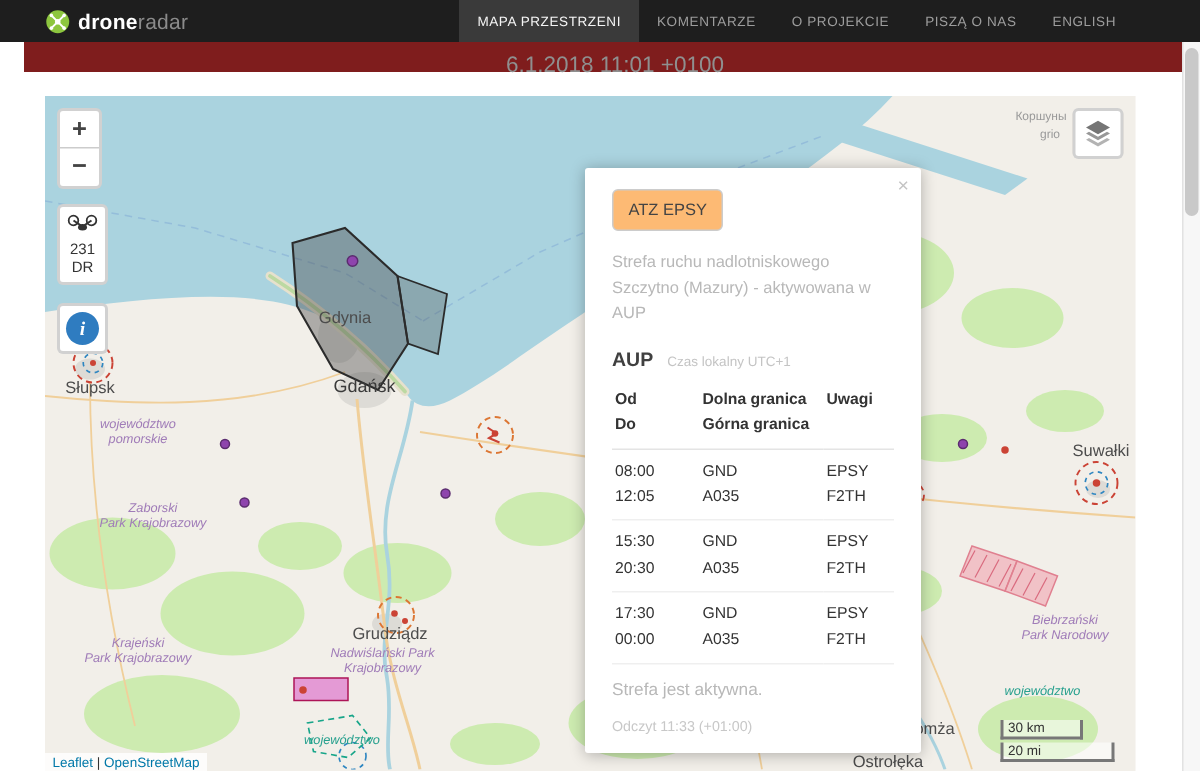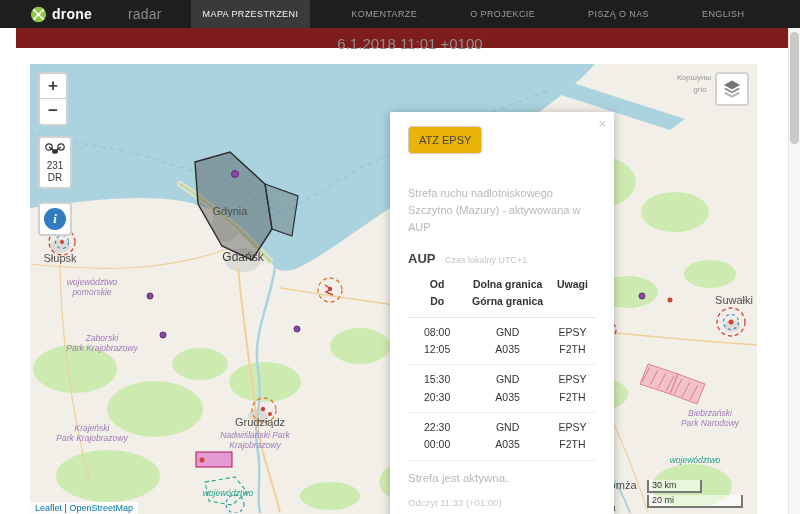--- a/index.html
+++ b/index.html
@@ -6,24 +6,24 @@
   html,body { width:800px; height:514px; overflow:hidden; background:#fff;
               font-family:"Liberation Sans", sans-serif; }
   #app { position:relative; width:800px; height:514px; overflow:hidden; background:#fff; }
 
   
   .navbar { position:absolute; top:0; left:0; width:800px; height:28px; background:#1e1e1e;
             display:flex; align-items:stretch; padding-left:30px; padding-right:44px; z-index:30; }
   .brand { display:flex; align-items:center; gap:5px; cursor:pointer; }
   .brand-icon { width:17px; height:17px; display:block; }
   .brand-text { font-size:14px; font-weight:bold; color:#fff; letter-spacing:.2px; }
-  .brand-text .light { color:#8b8b8b; font-weight:normal;padding-left:36px; }
+  .brand-text .light { color:#8b8b8b; font-weight:normal; }
   .nav-items { display:flex; margin-left:auto; }
   .nav-item { font-size:9px; letter-spacing:.4px; color:#9d9d9d; line-height:28px;
-              padding:0 12px; text-decoration:none; cursor:pointer; white-space:nowrap;margin-left:29px; }
+              padding:0 12px; text-decoration:none; cursor:pointer; white-space:nowrap; }
   .nav-item.active { background:#3a3a3a; color:#f5f5f5; }
 
   
   .datebar { position:absolute; top:28px; left:16px; width:788px; height:20px; background:#7f1d1d; text-align:center; }
   .datebar span { font-size:15px; color:#8f8f8f; line-height:32px; }
 
   
   .map { position:absolute; left:30px; top:64px; width:727px; height:450px;
          background:#f2efe9; overflow:hidden; }
   .map-svg { position:absolute; left:0; top:0; }
@@ -49,39 +49,39 @@
                  font-family:"Liberation Serif", serif; font-style:italic; font-weight:bold;
                  font-size:13px; text-align:center; line-height:21px; }
   .layersbox { right:8px; top:8px; width:34px; height:34px; display:flex; align-items:center;
                justify-content:center; cursor:pointer; }
 
   
   .scale { position:absolute; right:14px; bottom:6px; font-size:9px; color:#333; z-index:10; }
   .scale-bar { border:2px solid #777; border-top:none; background:rgba(255,255,255,.55);
                padding:0 3px; line-height:10px; height:13px; white-space:nowrap; }
   .scale-km { width:55px; }
-  .scale-mi { width:96px; margin-top:2px; }
+  .scale-mi { width:76px; margin-top:2px; }
 
   
   .attrib { position:absolute; left:0; bottom:0; background:rgba(255,255,255,.8); font-size:9px;
             color:#333; padding:1px 5px; z-index:10; }
   .attrib a { color:#0078a8; text-decoration:none; cursor:pointer; }
 
   
   .popup { position:absolute; left:360px; top:48px; width:224px; background:#fff; border-radius:2px;
            box-shadow:0 1px 10px rgba(0,0,0,.28); padding:14px 18px 12px; z-index:20; }
   .popup-close { position:absolute; top:4px; right:8px; color:#c4c4c4; font-size:13px; cursor:pointer; }
-  .zone-btn { display:inline-block; background:#eab308; border:1px solid #ccc; border-radius:4px;
-              padding:7px 10px; font-size:11px; color:#444; cursor:pointer; margin-bottom:31px; }
+  .zone-btn { display:inline-block; background:#fdba74; border:1px solid #ccc; border-radius:4px;
+              padding:7px 10px; font-size:11px; color:#444; cursor:pointer; margin-bottom:13px; }
   .popup-desc { font-size:11px; color:#b8b8b8; line-height:1.55; margin-bottom:13px; }
   .aup-line { margin-bottom:3px; }
   .aup-title { font-size:13px; font-weight:bold; color:#404040; }
   .aup-tz { font-size:9px; color:#c4c4c4; margin-left:5px; }
   table.aup { width:100%; border-collapse:collapse; font-size:10.5px; color:#333; }
-  table.aup th, table.aup td { text-align:center; vertical-align:top; padding:6px 2px; }
+  table.aup th, table.aup td { text-align:left; vertical-align:top; padding:6px 2px; }
   table.aup th { font-weight:bold; border-bottom:1px solid #e4e4e4; }
   table.aup td { border-bottom:1px solid #efefef; }
   table.aup .l { line-height:1.65; }
   .col1{width:31%;} .col2{width:44%;} .col3{width:25%;}
   .popup-status { margin-top:11px; font-size:11.5px; color:#b8b8b8; }
   .popup-read { margin-top:13px; font-size:9.5px; color:#c8c8c8; }
 
   
   .scrollbar { position:absolute; right:0; top:28px; width:12px; height:486px; background:#f7f7f7;
                border-left:1px solid #e2e2e2; z-index:40; }
@@ -352,21 +352,21 @@
                 <div class="l">GND</div>
                 <div class="l">A035</div>
               </td>
             <td>
                 <div class="l">EPSY</div>
                 <div class="l">F2TH</div>
               </td>
           </tr>
           <tr>
             <td>
-                <div class="l">22:30</div>
+                <div class="l">17:30</div>
                 <div class="l">00:00</div>
               </td>
             <td>
                 <div class="l">GND</div>
                 <div class="l">A035</div>
               </td>
             <td>
                 <div class="l">EPSY</div>
                 <div class="l">F2TH</div>
               </td>

